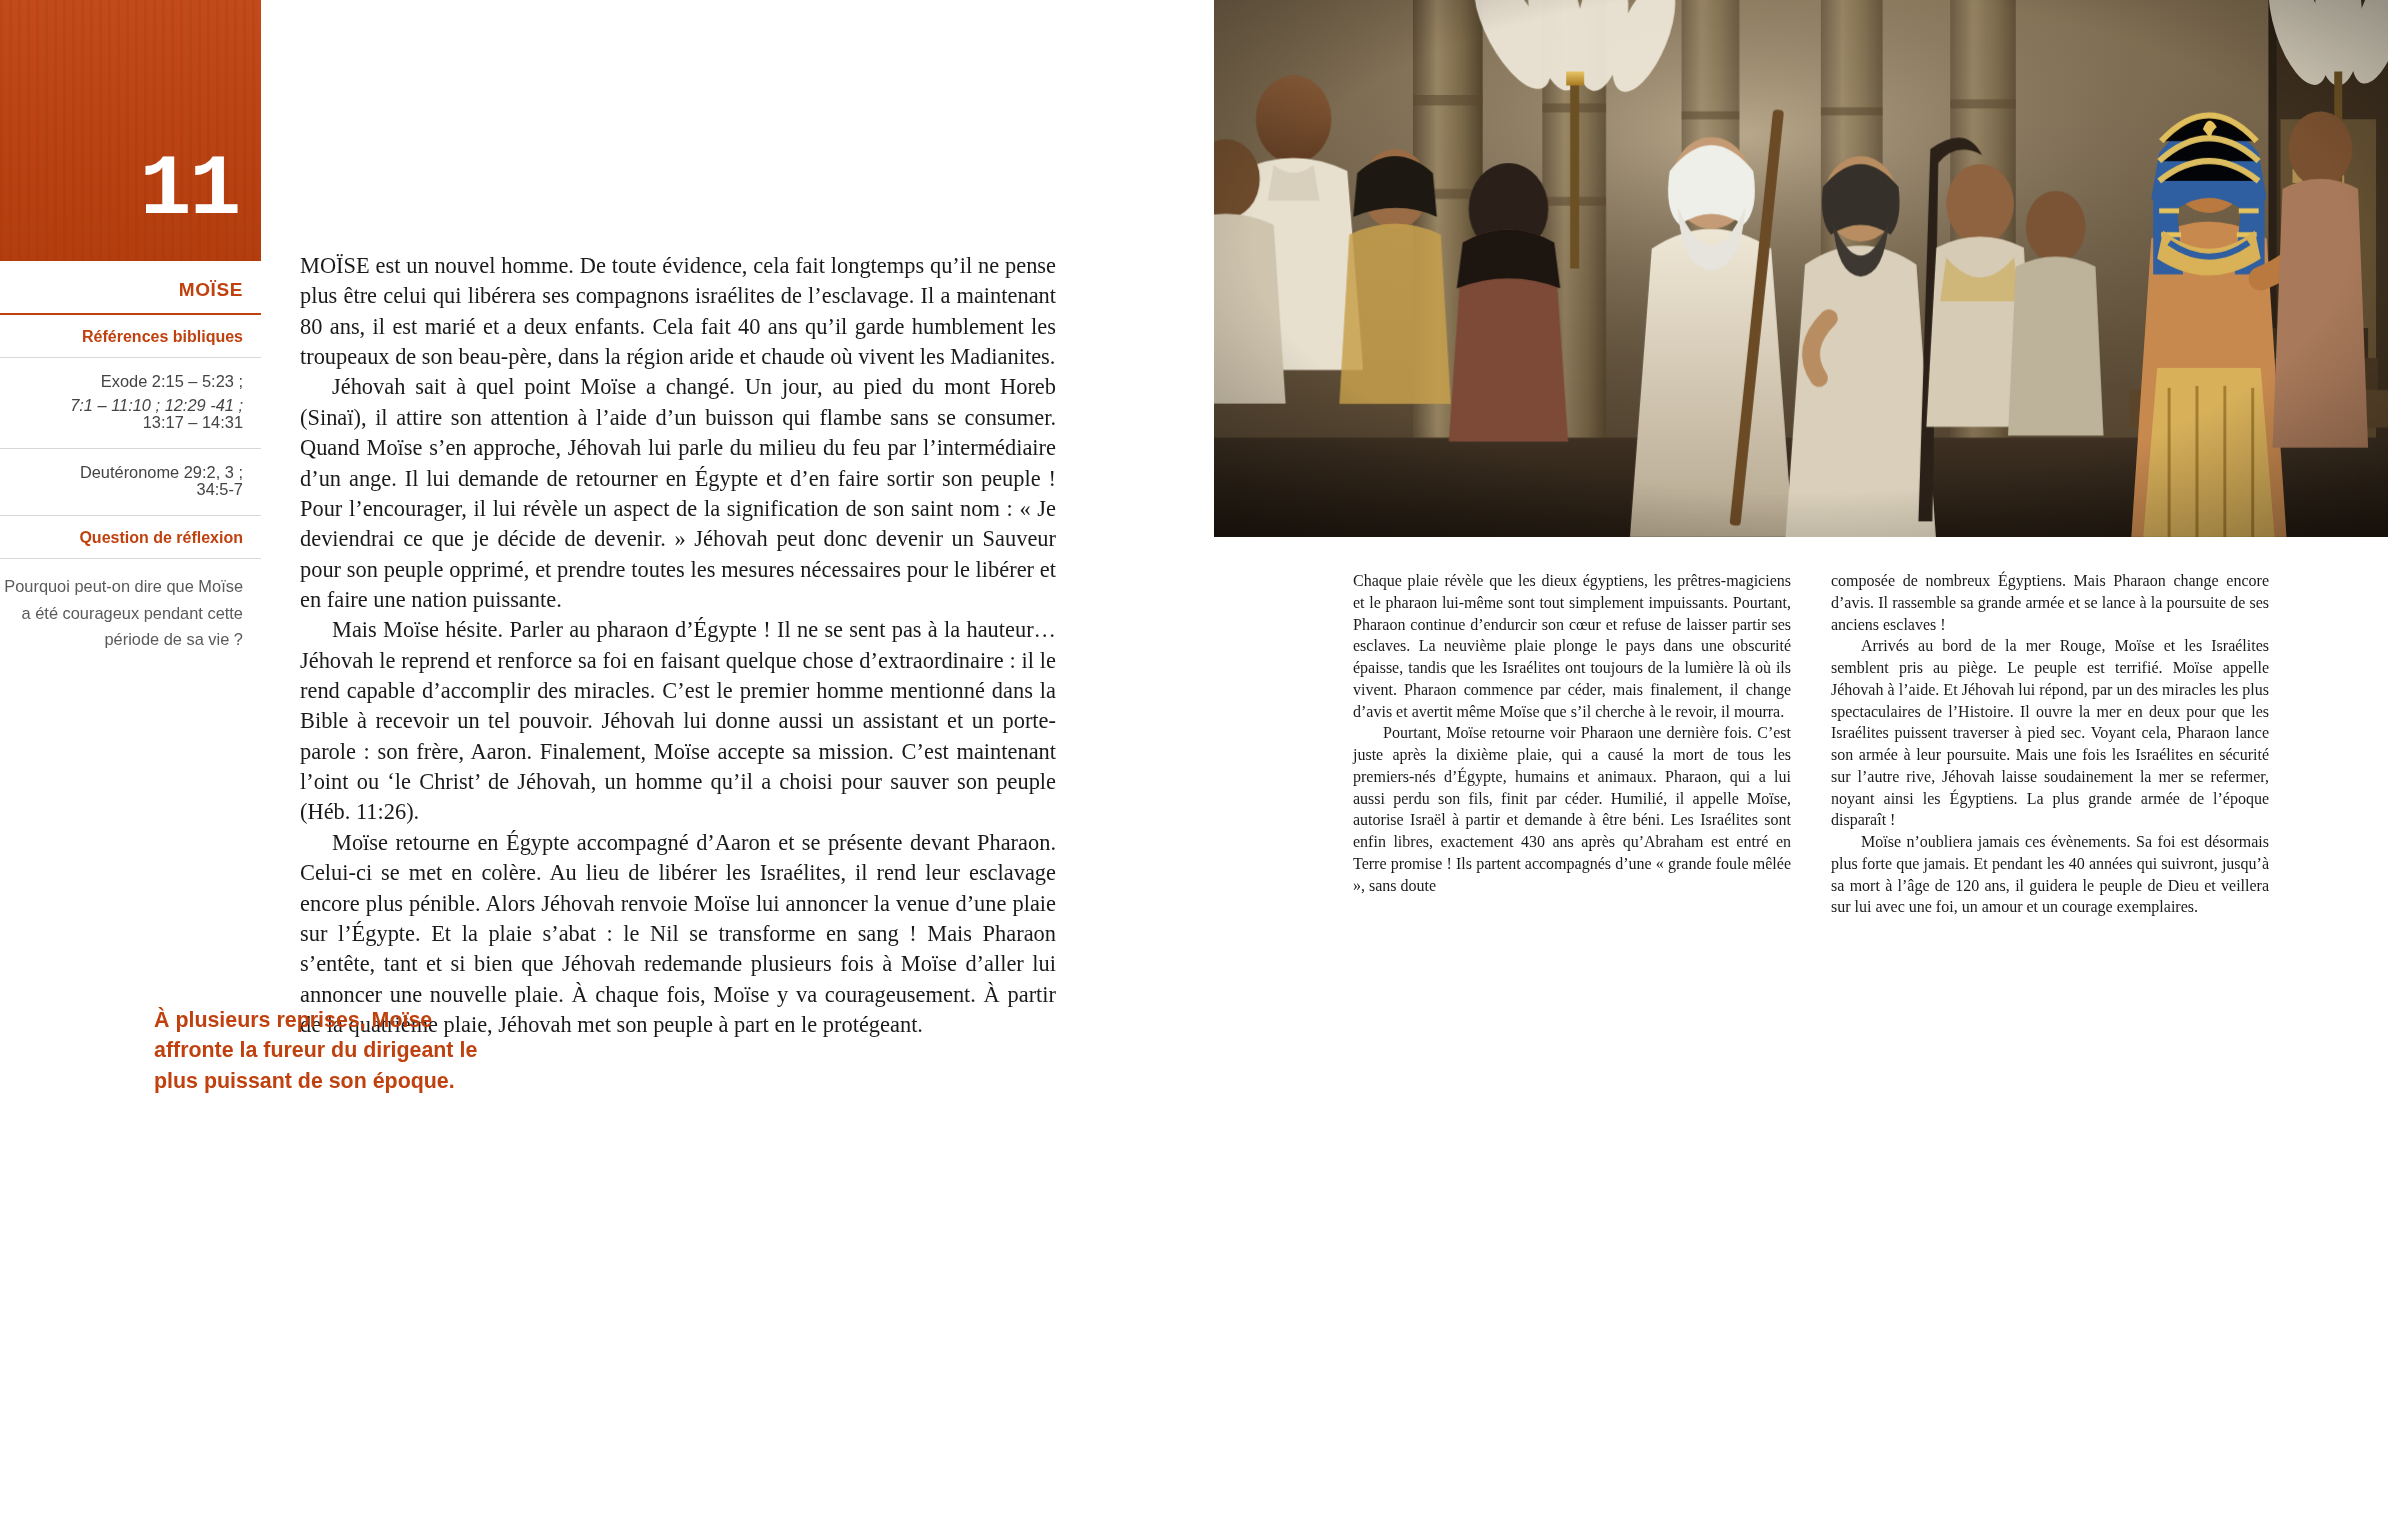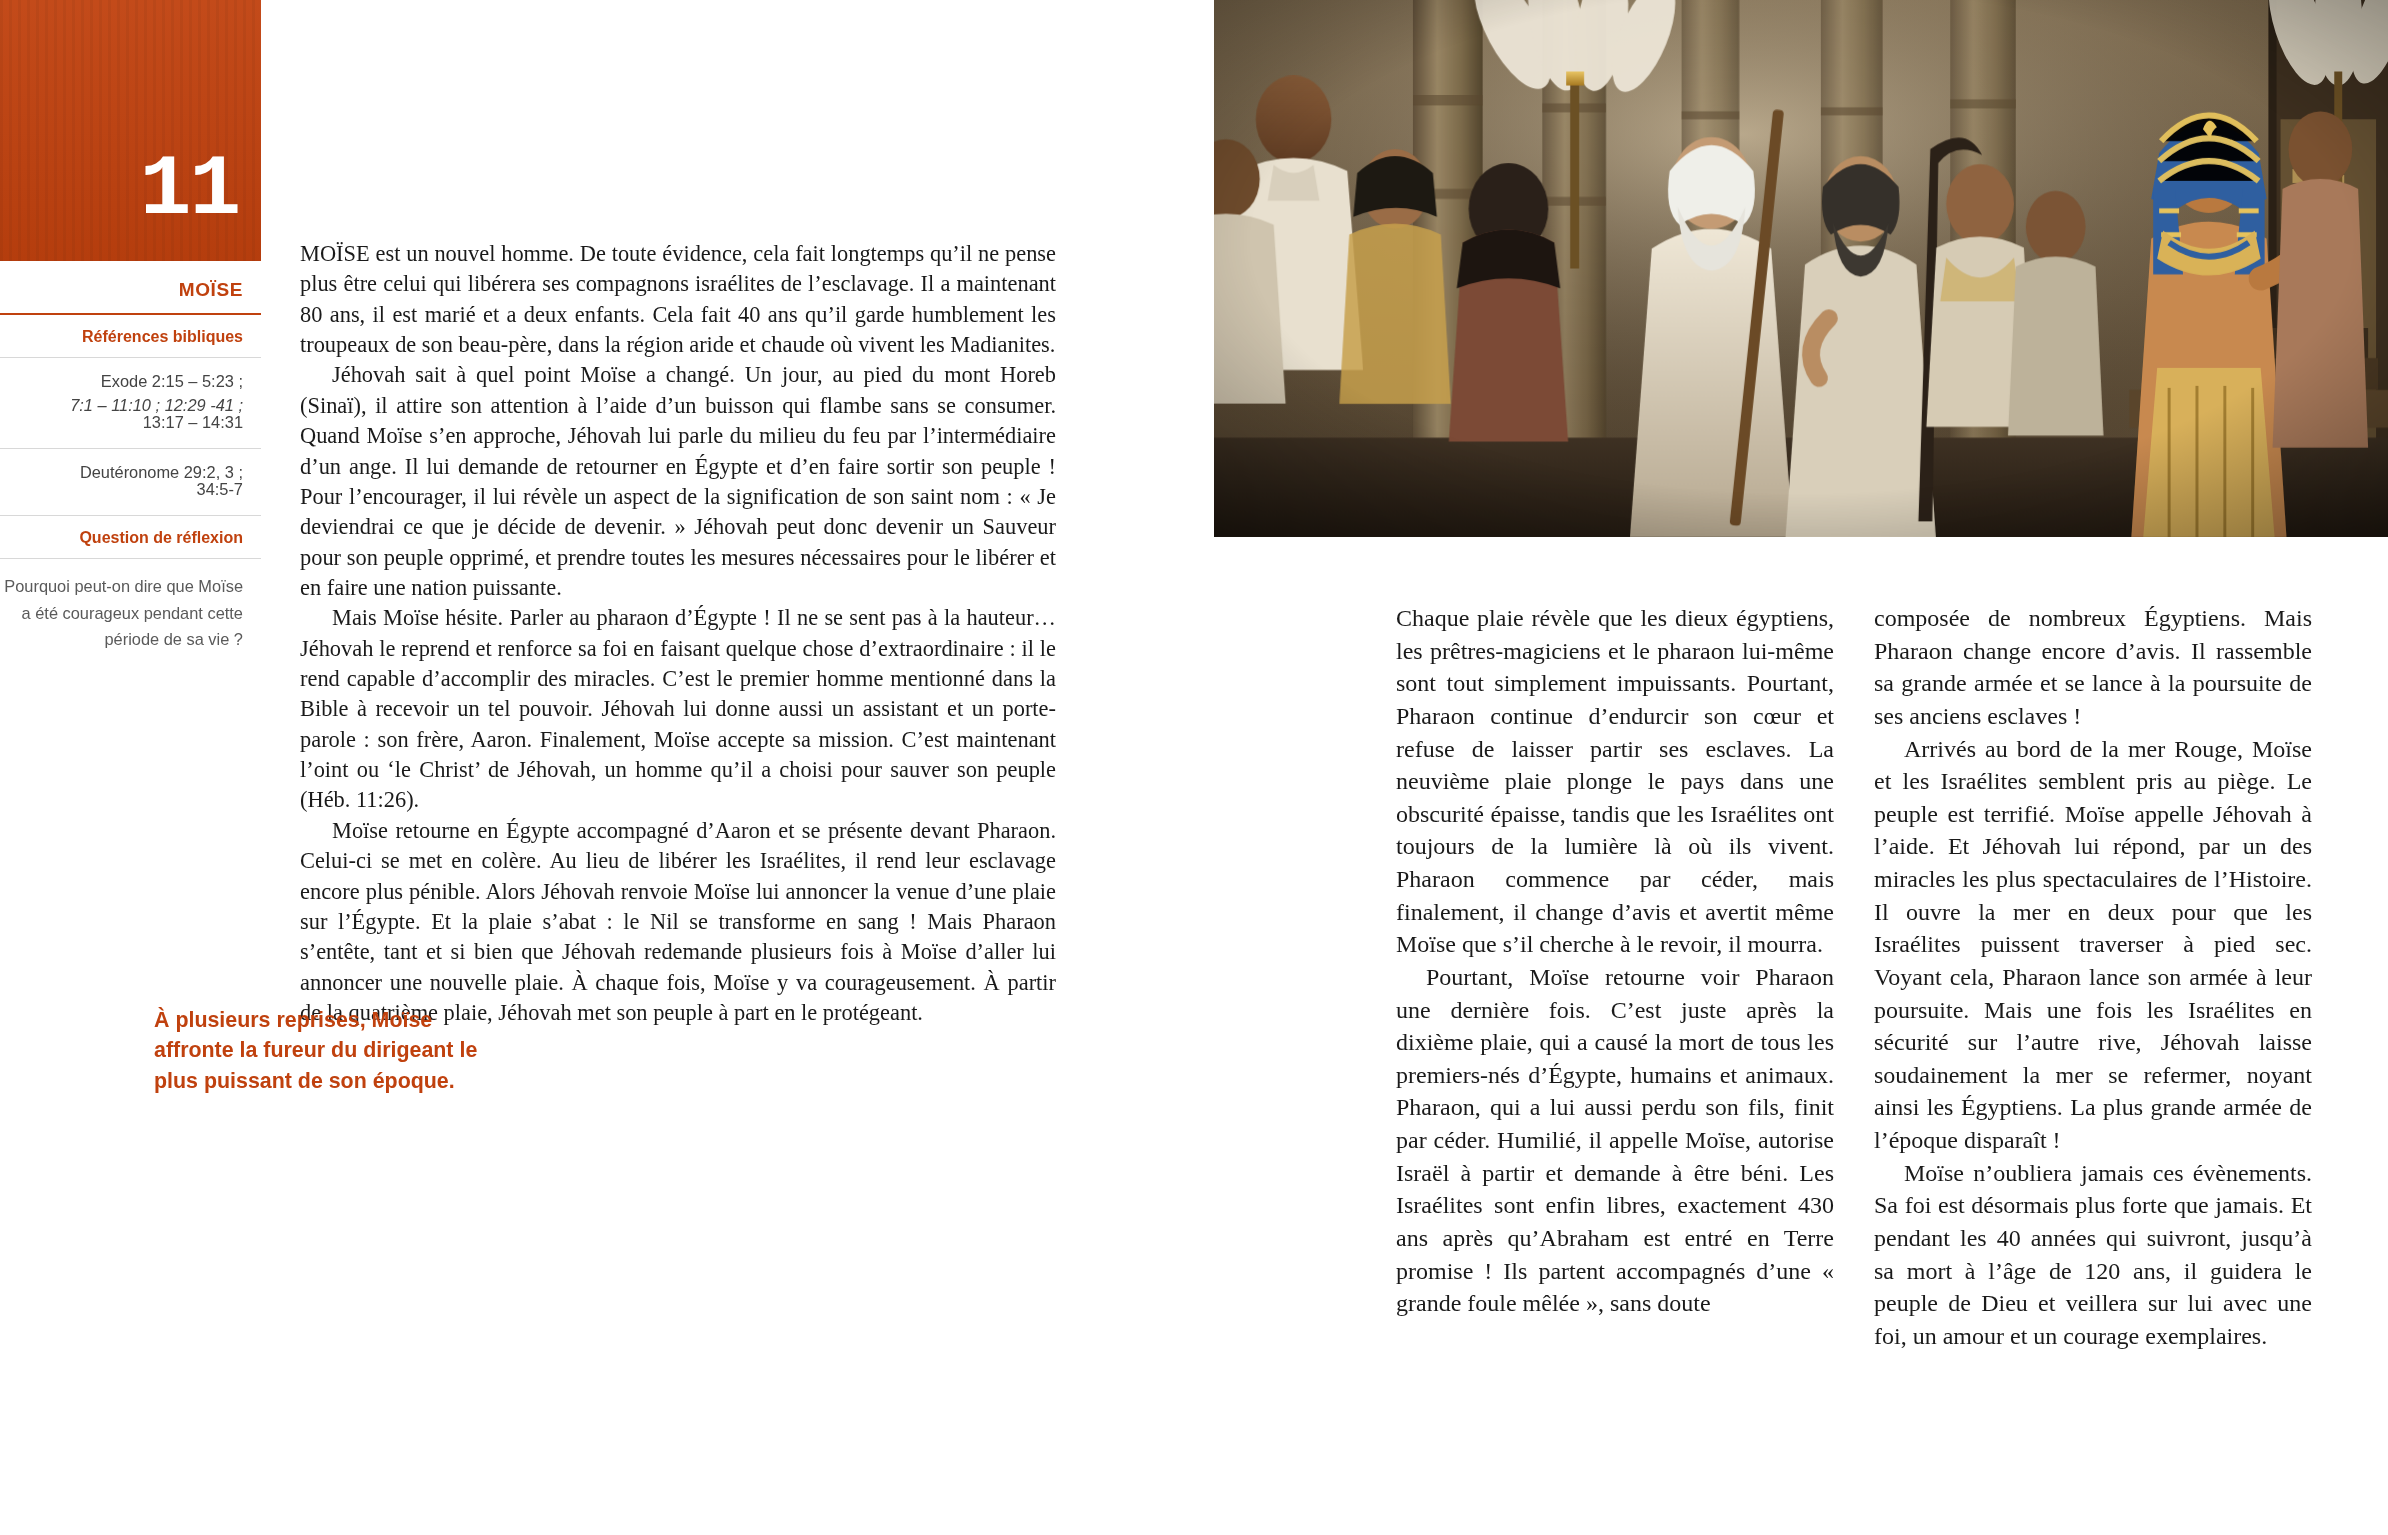--- a/index.html
+++ b/index.html
@@ -98,21 +98,21 @@
     font-family: "Liberation Sans", sans-serif;
     font-size: 48px;
     font-weight: bold;
     color: #1a1a1a;
     letter-spacing: -0.5px;
   }
 
   
   #body-col {
     position: absolute;
-    left: 300px; top: 239px;
+    left: 300px; top: 251px;
     width: 756px;
     font-size: 22.4px;
     line-height: 1.355;
     text-align: justify;
     text-justify: inter-word;
     hyphens: auto;
     font-family: Liberation Serif, serif;
   }
   #body-col p { margin: 0; text-indent: 32px; }
   #body-col p.first { text-indent: 0; }
@@ -147,27 +147,26 @@
     position: absolute;
     left: 20px; top: 0;
     width: 1174px; height: 537px;
     overflow: hidden;
     background: #4a3a2c;
   }
   #illustration svg { display: block; width: 100%; height: 100%; }
 
   .rcol {
     position: absolute;
-    top: 602px;
+    top: 570px;
     width: 438px;
-    font-size: 24px;
+    font-size: 16px;
     line-height: 1.36;
     text-align: justify;
     hyphens: auto;
-    margin-left: 43px;
   }
   #rcol-1 { left: 159px; }
   #rcol-2 { left: 637px; }
   .rcol p { margin: 0; text-indent: 30px; }
   .rcol p.first { text-indent: 0; }
 </style>
 </head>
 <body>
 
 <div id="left-page">

